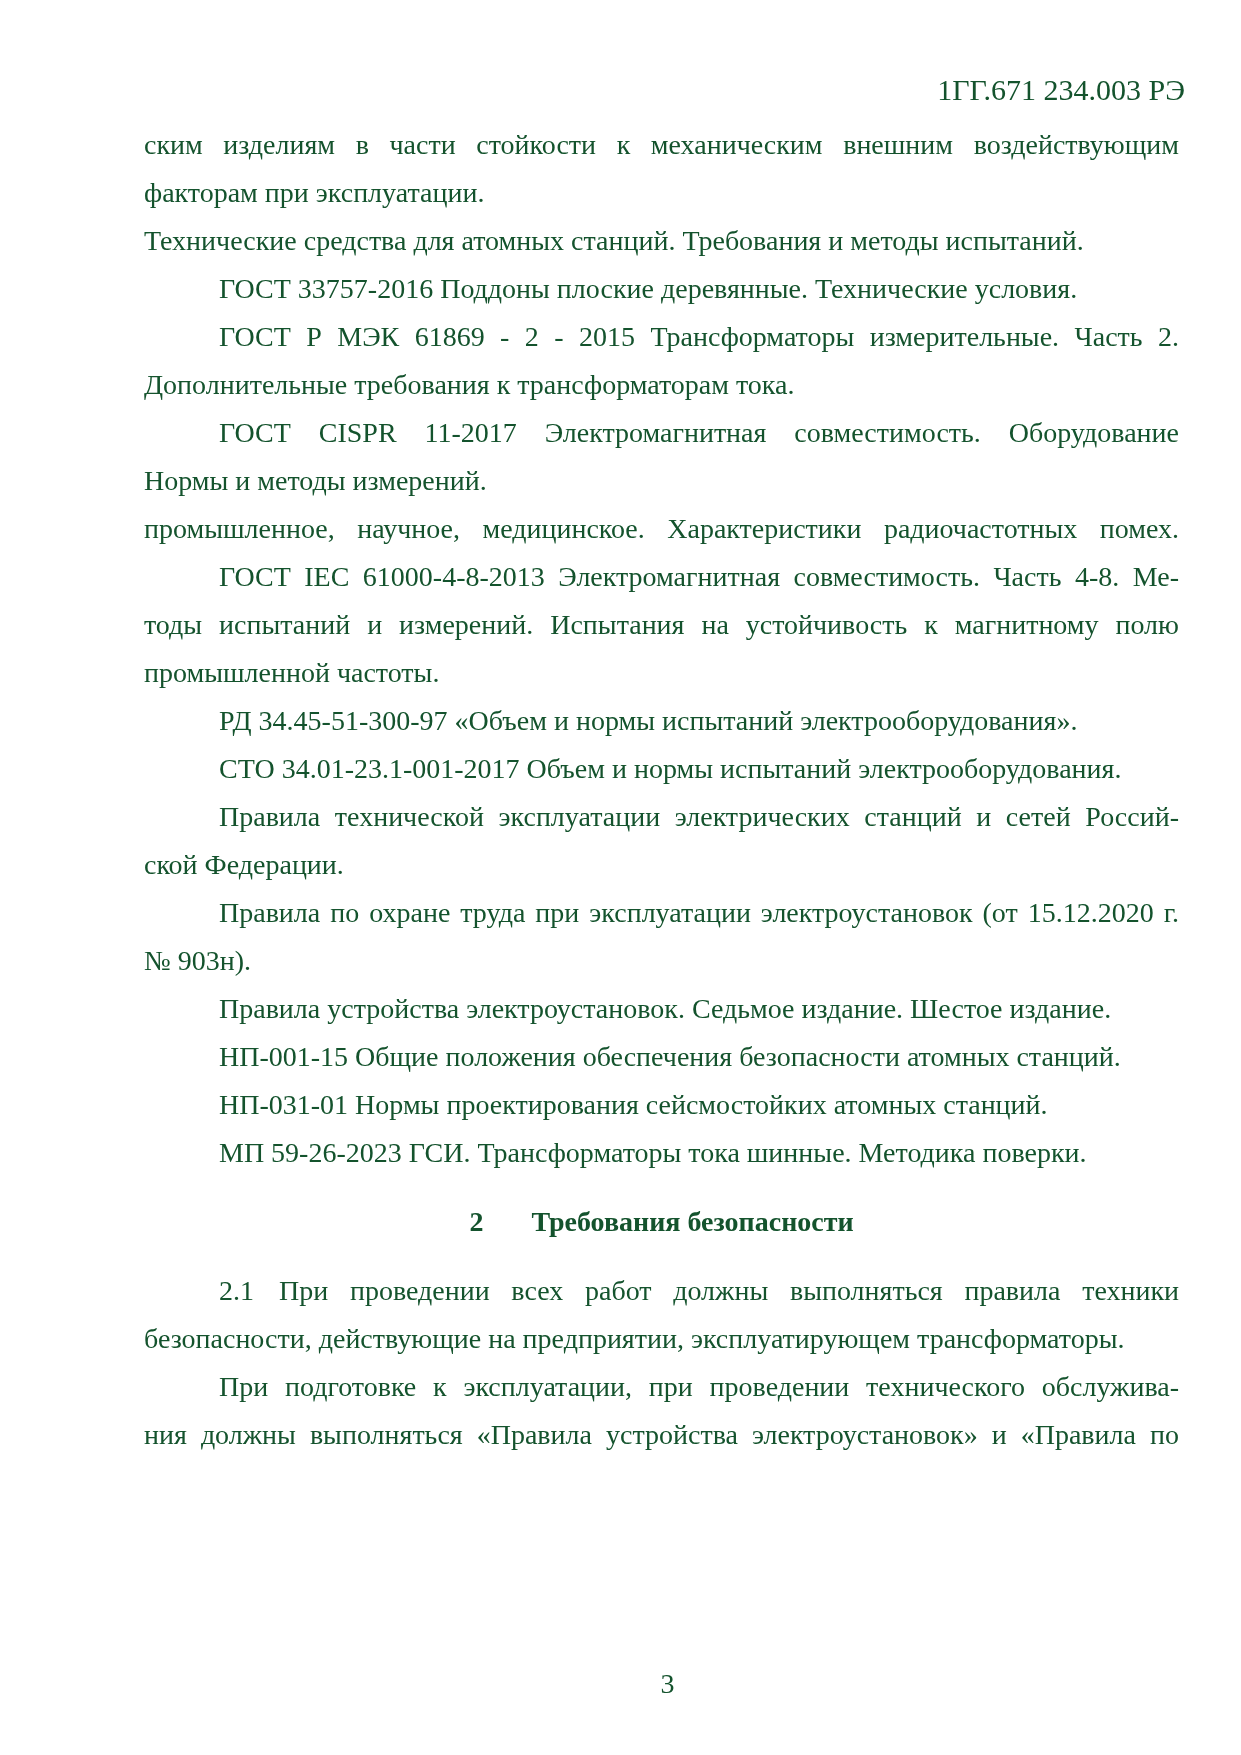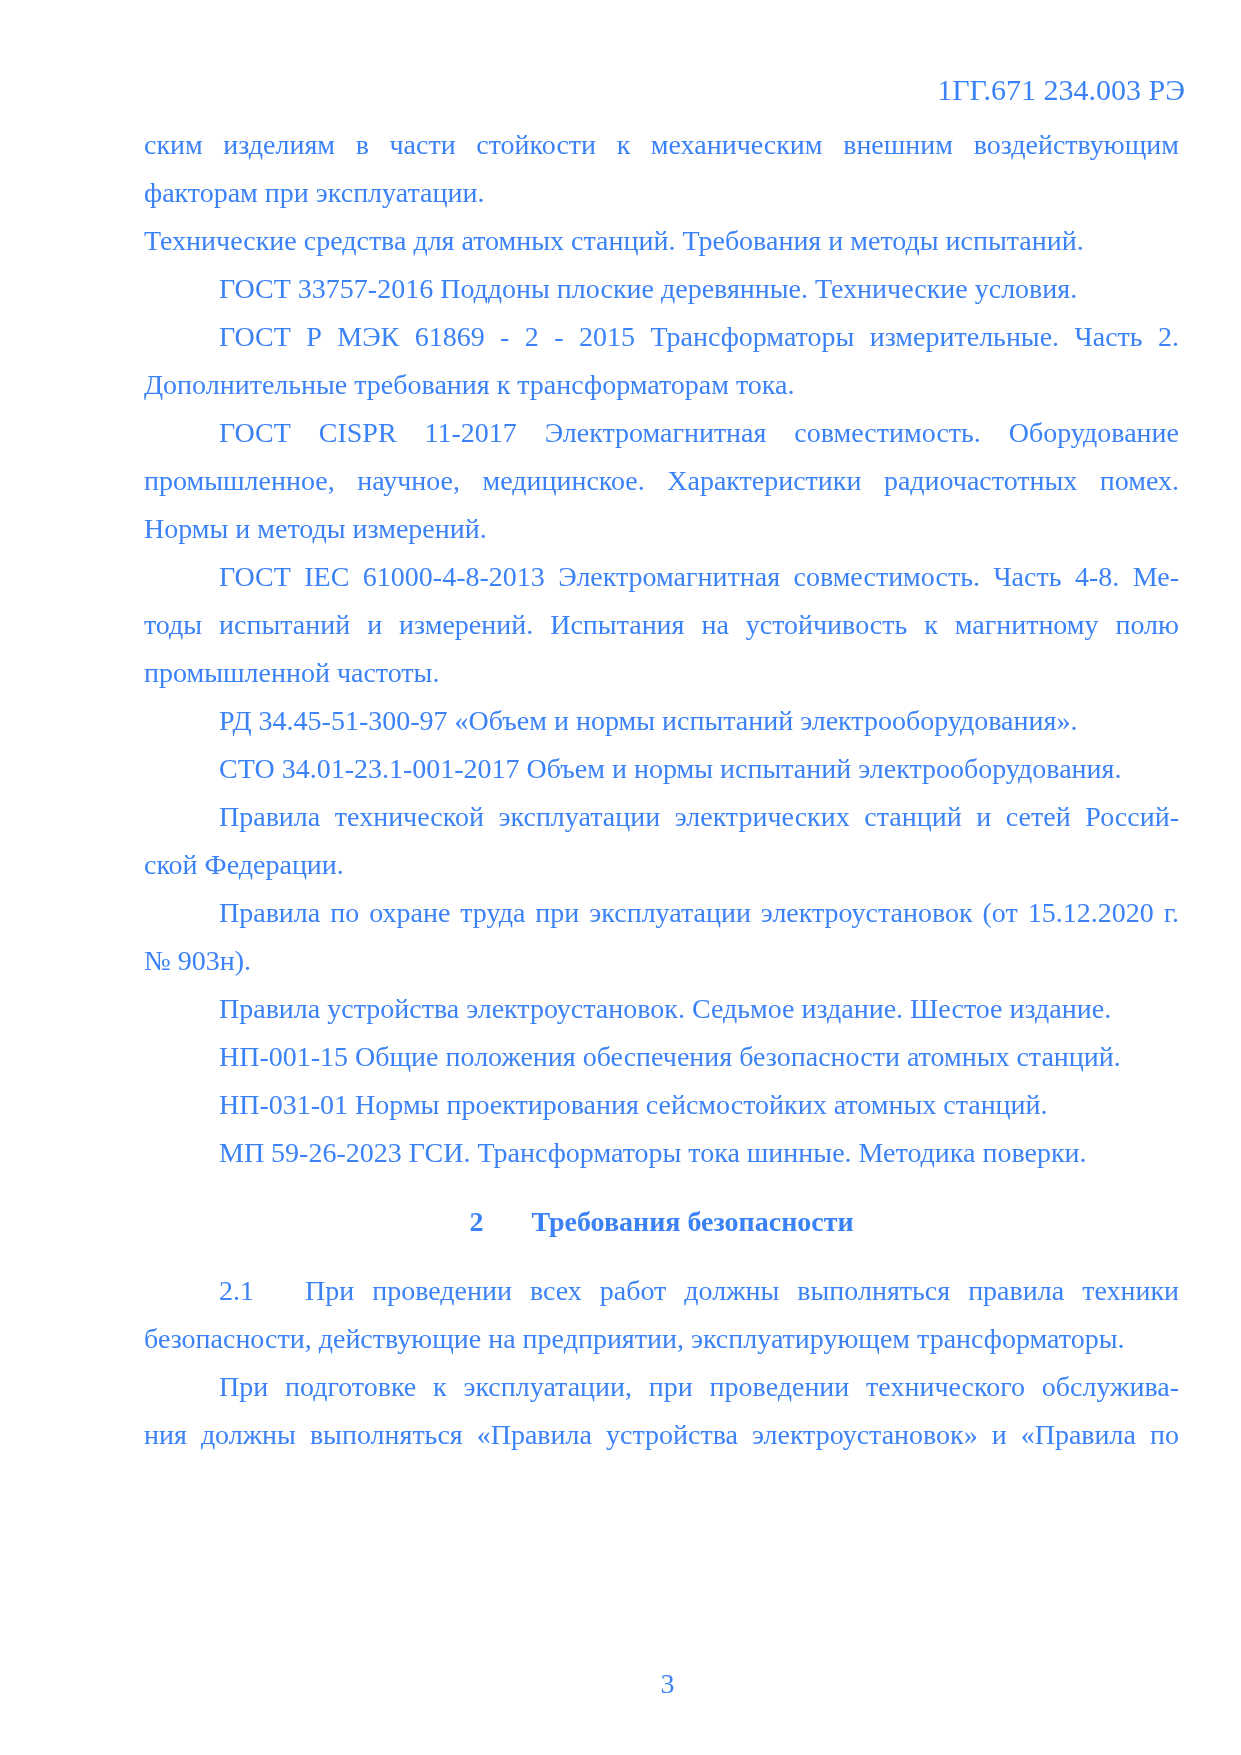--- a/index.html
+++ b/index.html
@@ -5,21 +5,21 @@
   html, body {
     margin: 0;
     padding: 0;
     background: #ffffff;
   }
   .page {
     position: relative;
     width: 1241px;
     height: 1755px;
     background: #ffffff;
-    color: #3b82f6;
+    color: #14532d;
     font-family: "Liberation Serif", "DejaVu Serif", serif;
     overflow: hidden;
   }
   .doc-header {
     position: absolute;
     top: 66px;
     right: 56px;
     font-size: 30px;
     line-height: 48px;
     white-space: nowrap;
@@ -35,21 +35,21 @@
   .para { margin: 0; padding: 0; }
   .line {
     text-align: justify;
     text-align-last: justify;
   }
   .line.last {
     text-align: left;
     text-align-last: auto;
   }
   .line.ind { text-indent: 75px; }
-  .pnum { margin-right: 51px; }
+  .pnum { margin-right: 25px; }
   .heading {
     font-weight: bold;
     text-align: center;
     margin: 21px 0;
     line-height: 48px;
   }
   .heading .hnum { margin-right: 48px; }
   .doc-footer {
     position: absolute;
     top: 1660px;
@@ -76,22 +76,22 @@
       </div>
       <div class="para">
         <div class="line last ind">ГОСТ 33757-2016 Поддоны плоские деревянные. Технические условия.</div>
       </div>
       <div class="para">
         <div class="line ind">ГОСТ Р МЭК 61869 - 2 - 2015 Трансформаторы измерительные. Часть 2.</div>
         <div class="line last">Дополнительные требования к трансформаторам тока.</div>
       </div>
       <div class="para">
         <div class="line ind">ГОСТ CISPR 11-2017 Электромагнитная совместимость. Оборудование</div>
+        <div class="line last">Нормы и методы измерений.</div>
         <div class="line">промышленное, научное, медицинское. Характеристики радиочастотных помех.</div>
-        <div class="line last">Нормы и методы измерений.</div>
       </div>
       <div class="para">
         <div class="line ind">ГОСТ IEC 61000-4-8-2013 Электромагнитная совместимость. Часть 4-8. Ме-</div>
         <div class="line">тоды испытаний и измерений. Испытания на устойчивость к магнитному полю</div>
         <div class="line last">промышленной частоты.</div>
       </div>
       <div class="para">
         <div class="line last ind">РД 34.45-51-300-97 «Объем и нормы испытаний электрооборудования».</div>
       </div>
       <div class="para">

